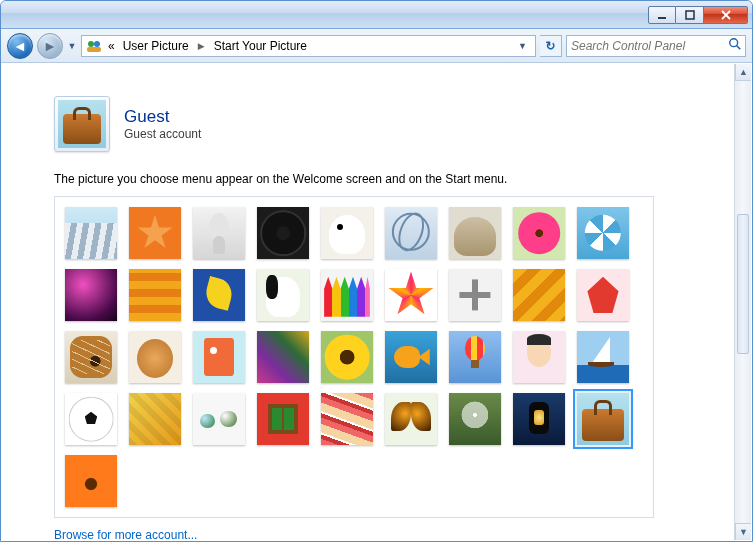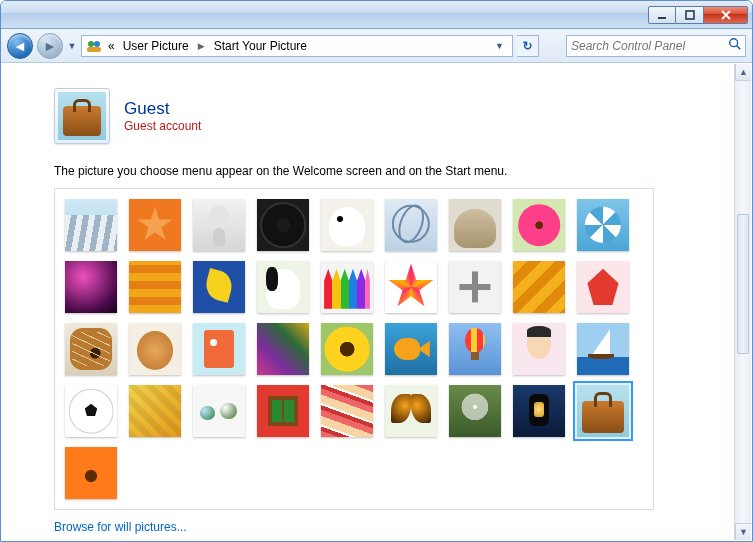--- a/index.html
+++ b/index.html
@@ -79,36 +79,36 @@
   .addr .spacer { flex:1; }
   .addr .dd { color:#3a5a80; font-size:9px; padding:0 4px;}
   .refresh-btn {
     width:22px;height:22px;border:1px solid #9db7d6;border-left:none;
     background:#eef4fb; display:flex;align-items:center;justify-content:center;
     color:#1a62a9; font-weight:bold;
   }
   .search {
     width:180px; height:22px;
     border:1px solid #9db7d6; background:#fff;
-    display:flex; align-items:center; padding:0 4px;margin-left:23px;
+    display:flex; align-items:center; padding:0 4px;
   }
   .search input {
     flex:1; border:none; outline:none; font-style:italic; color:#8a8a8a;
     font-family: inherit; font-size:12px;
   }
   .search .sicon { color:#1a62a9; }
   
   .content-wrap {
     position:absolute; top:63px; left:1px; right:1px; bottom:1px;
     background:#fff;
     display:flex;
   }
   .content {
     flex:1;
-    padding: 24px 18px 8px 52px;
+    padding: 32px 18px 8px 52px;
     overflow:hidden;
   }
   .scrollbar {
     width:17px;
     background: linear-gradient(to right,#e9eef5,#f4f7fb,#e9eef5);
     border-left:1px solid #cfd9e6;
     position:relative;
   }
   .scroll-arrow { height:17px; background:linear-gradient(#f2f6fb,#dfe8f3); border:1px solid #c2cfdf; display:flex;align-items:center;justify-content:center;font-size:9px;color:#4b6585;}
   .scroll-arrow.up{border-top:none;border-right:none;}
@@ -117,21 +117,21 @@
   
   .user-header { display:flex; align-items:center; gap:14px; margin-bottom:20px;}
   .user-pic-frame {
     width:56px; height:56px; padding:3px;
     background:linear-gradient(#fdfdfe,#e5edf6);
     border:1px solid #b9cde4; border-radius:3px;
     box-shadow: 0 1px 2px rgba(0,0,0,.12);
   }
   .user-pic-frame .inner { width:100%;height:100%;}
   .user-meta .uname { font-size:17px; color:#003399; }
-  .user-meta .utype { font-size:12px; color:#b91c1c; }
+  .user-meta .utype { font-size:12px; color:#404040; }
   .instruction { font-size:12px; color:#000; margin-bottom:10px;}
   
   .gallery {
     border:1px solid #d6dde6; padding:10px;
     display:flex; flex-wrap:wrap; gap:10px 12px;
     width: 600px;
   }
   .thumb {
     width:52px; height:52px;
     box-shadow: 0 1px 2px rgba(0,0,0,.25);
@@ -440,21 +440,21 @@
           <div class="pic pic-lantern"></div>
         </div>
         <div class="thumb selected" title="Suitcase">
           <div class="pic pic-suitcase"></div>
         </div>
         <div class="thumb" title="Gerbera">
           <div class="pic pic-gerbera"></div>
         </div>
       </div>
 
-    <a class="browse-link">Browse for will pictures...</a>
+    <a class="browse-link">Browse for more account...</a>
   </div>
 
   <div class="scrollbar">
     <div class="scroll-arrow up">▲</div>
     <div class="scroll-thumb"></div>
     <div class="scroll-arrow down">▼</div>
   </div>
 </div>
 
 </body></html>

